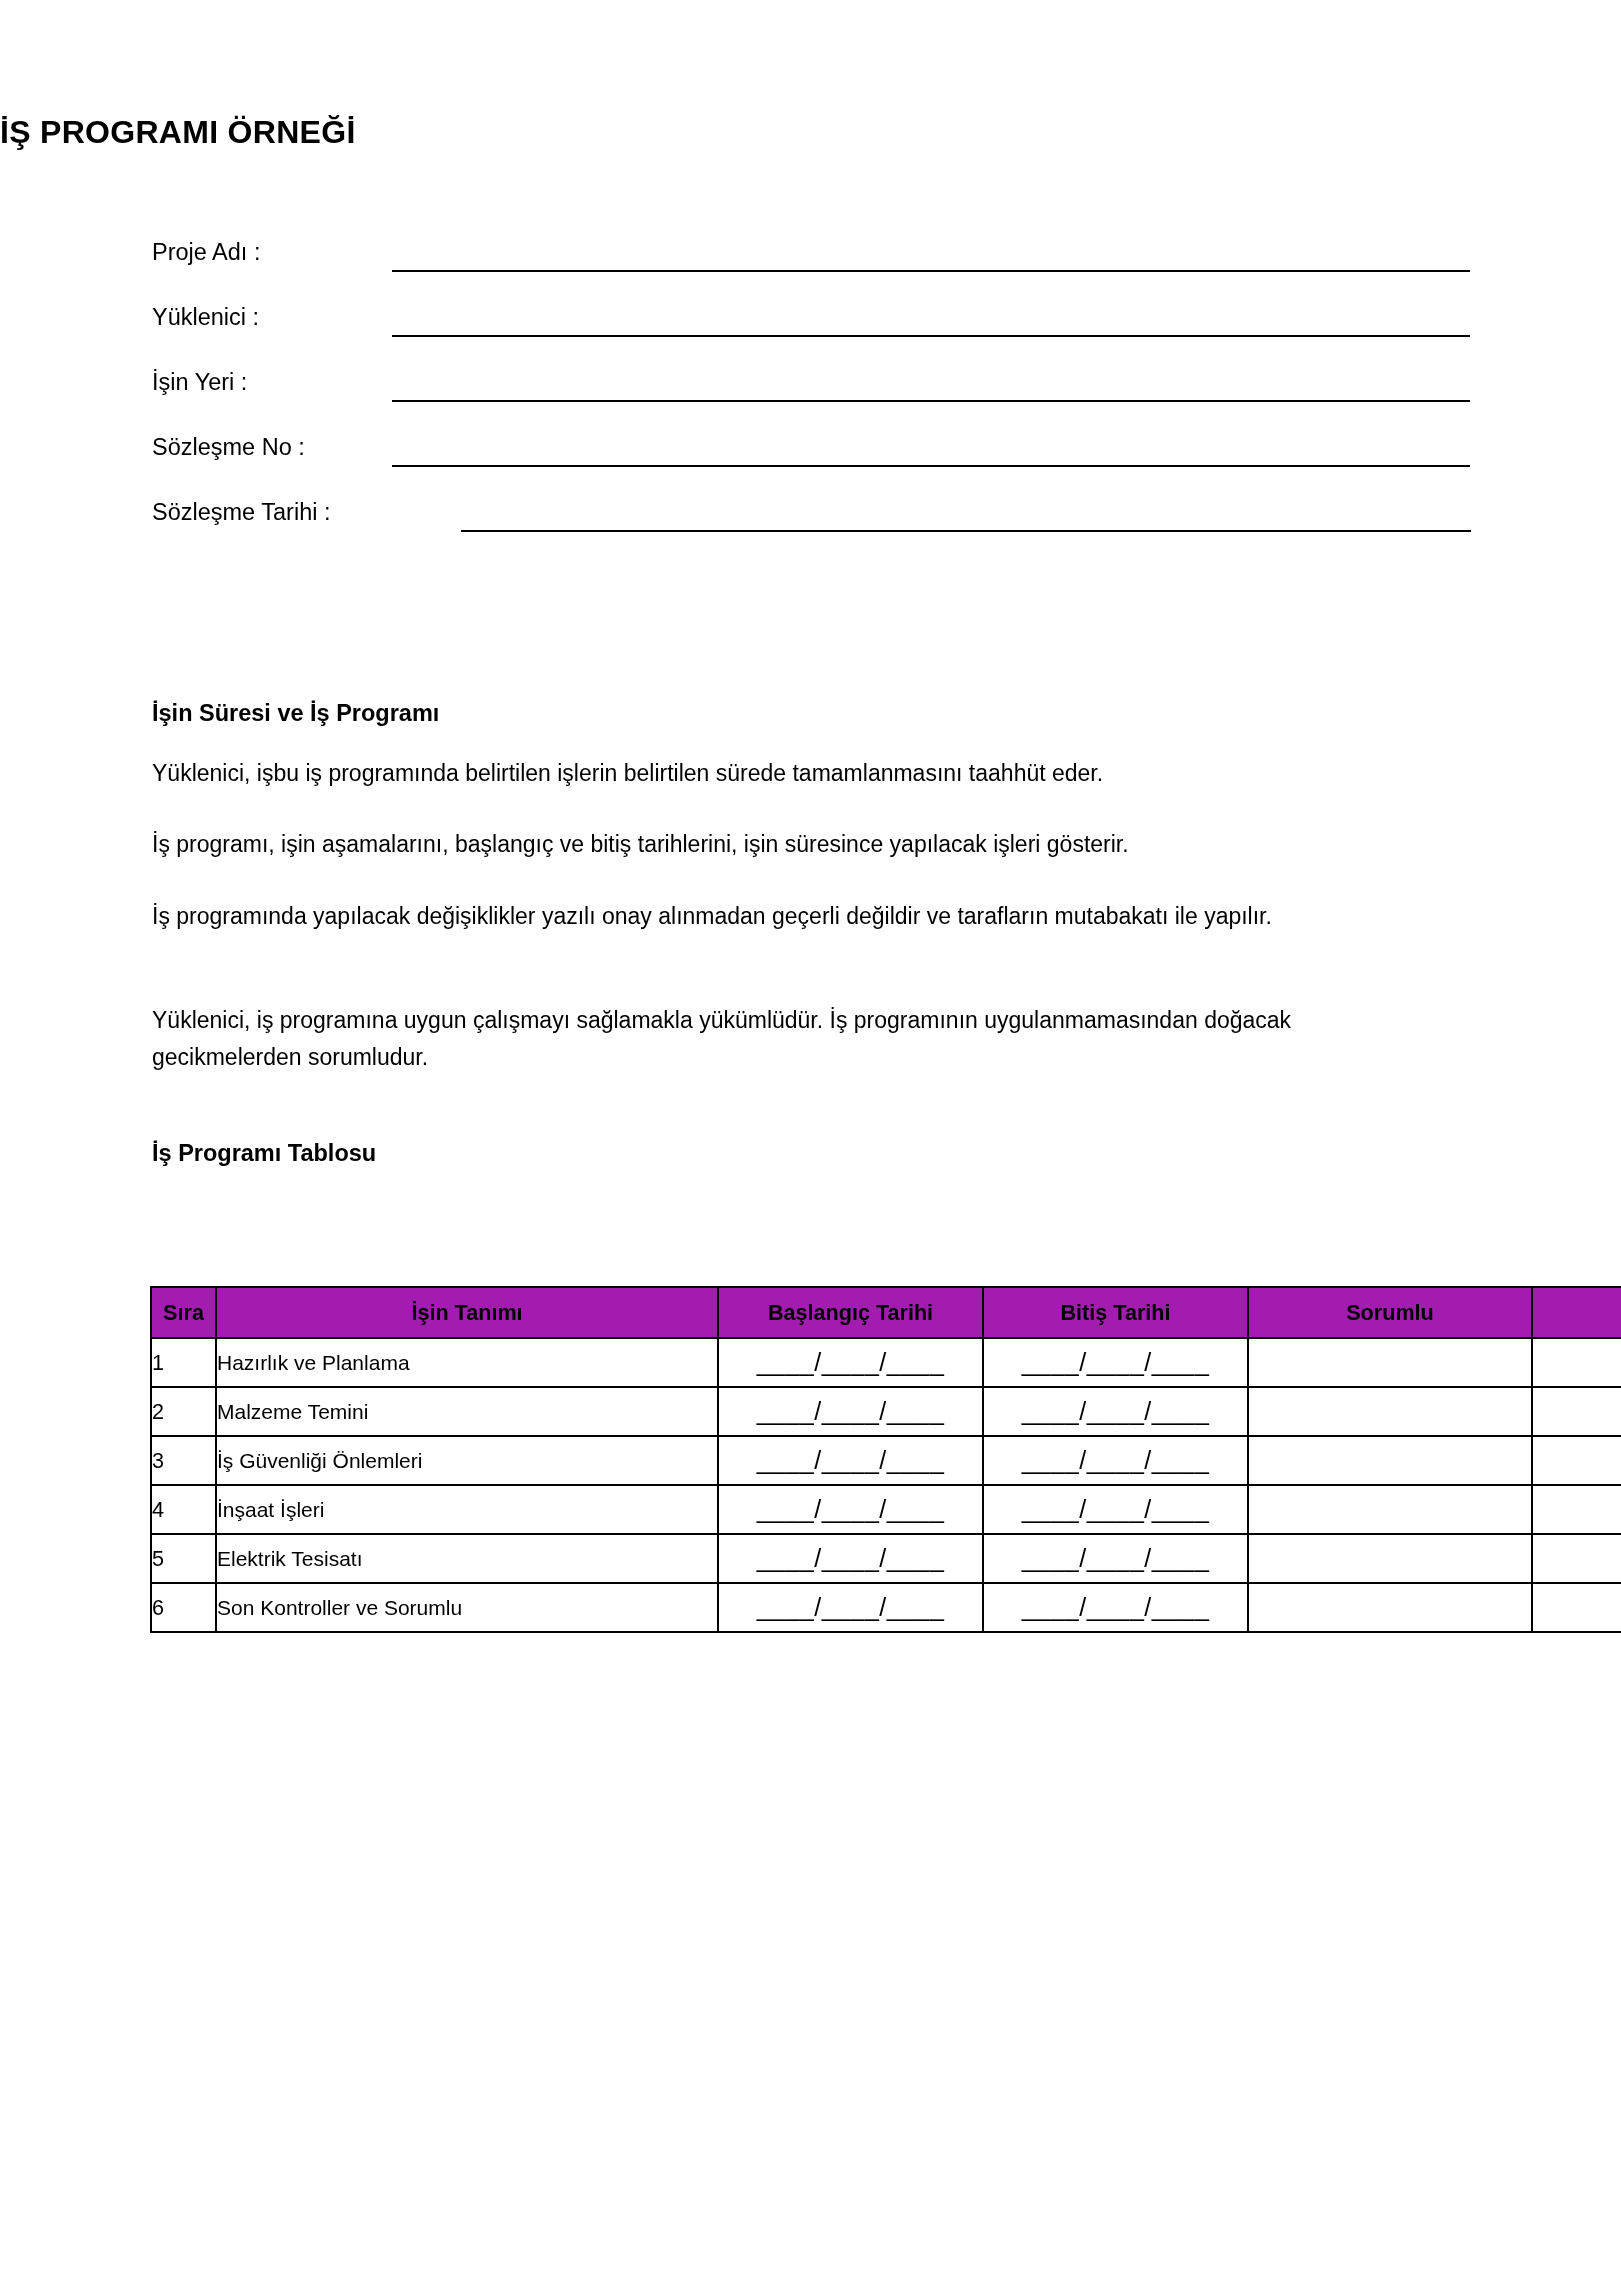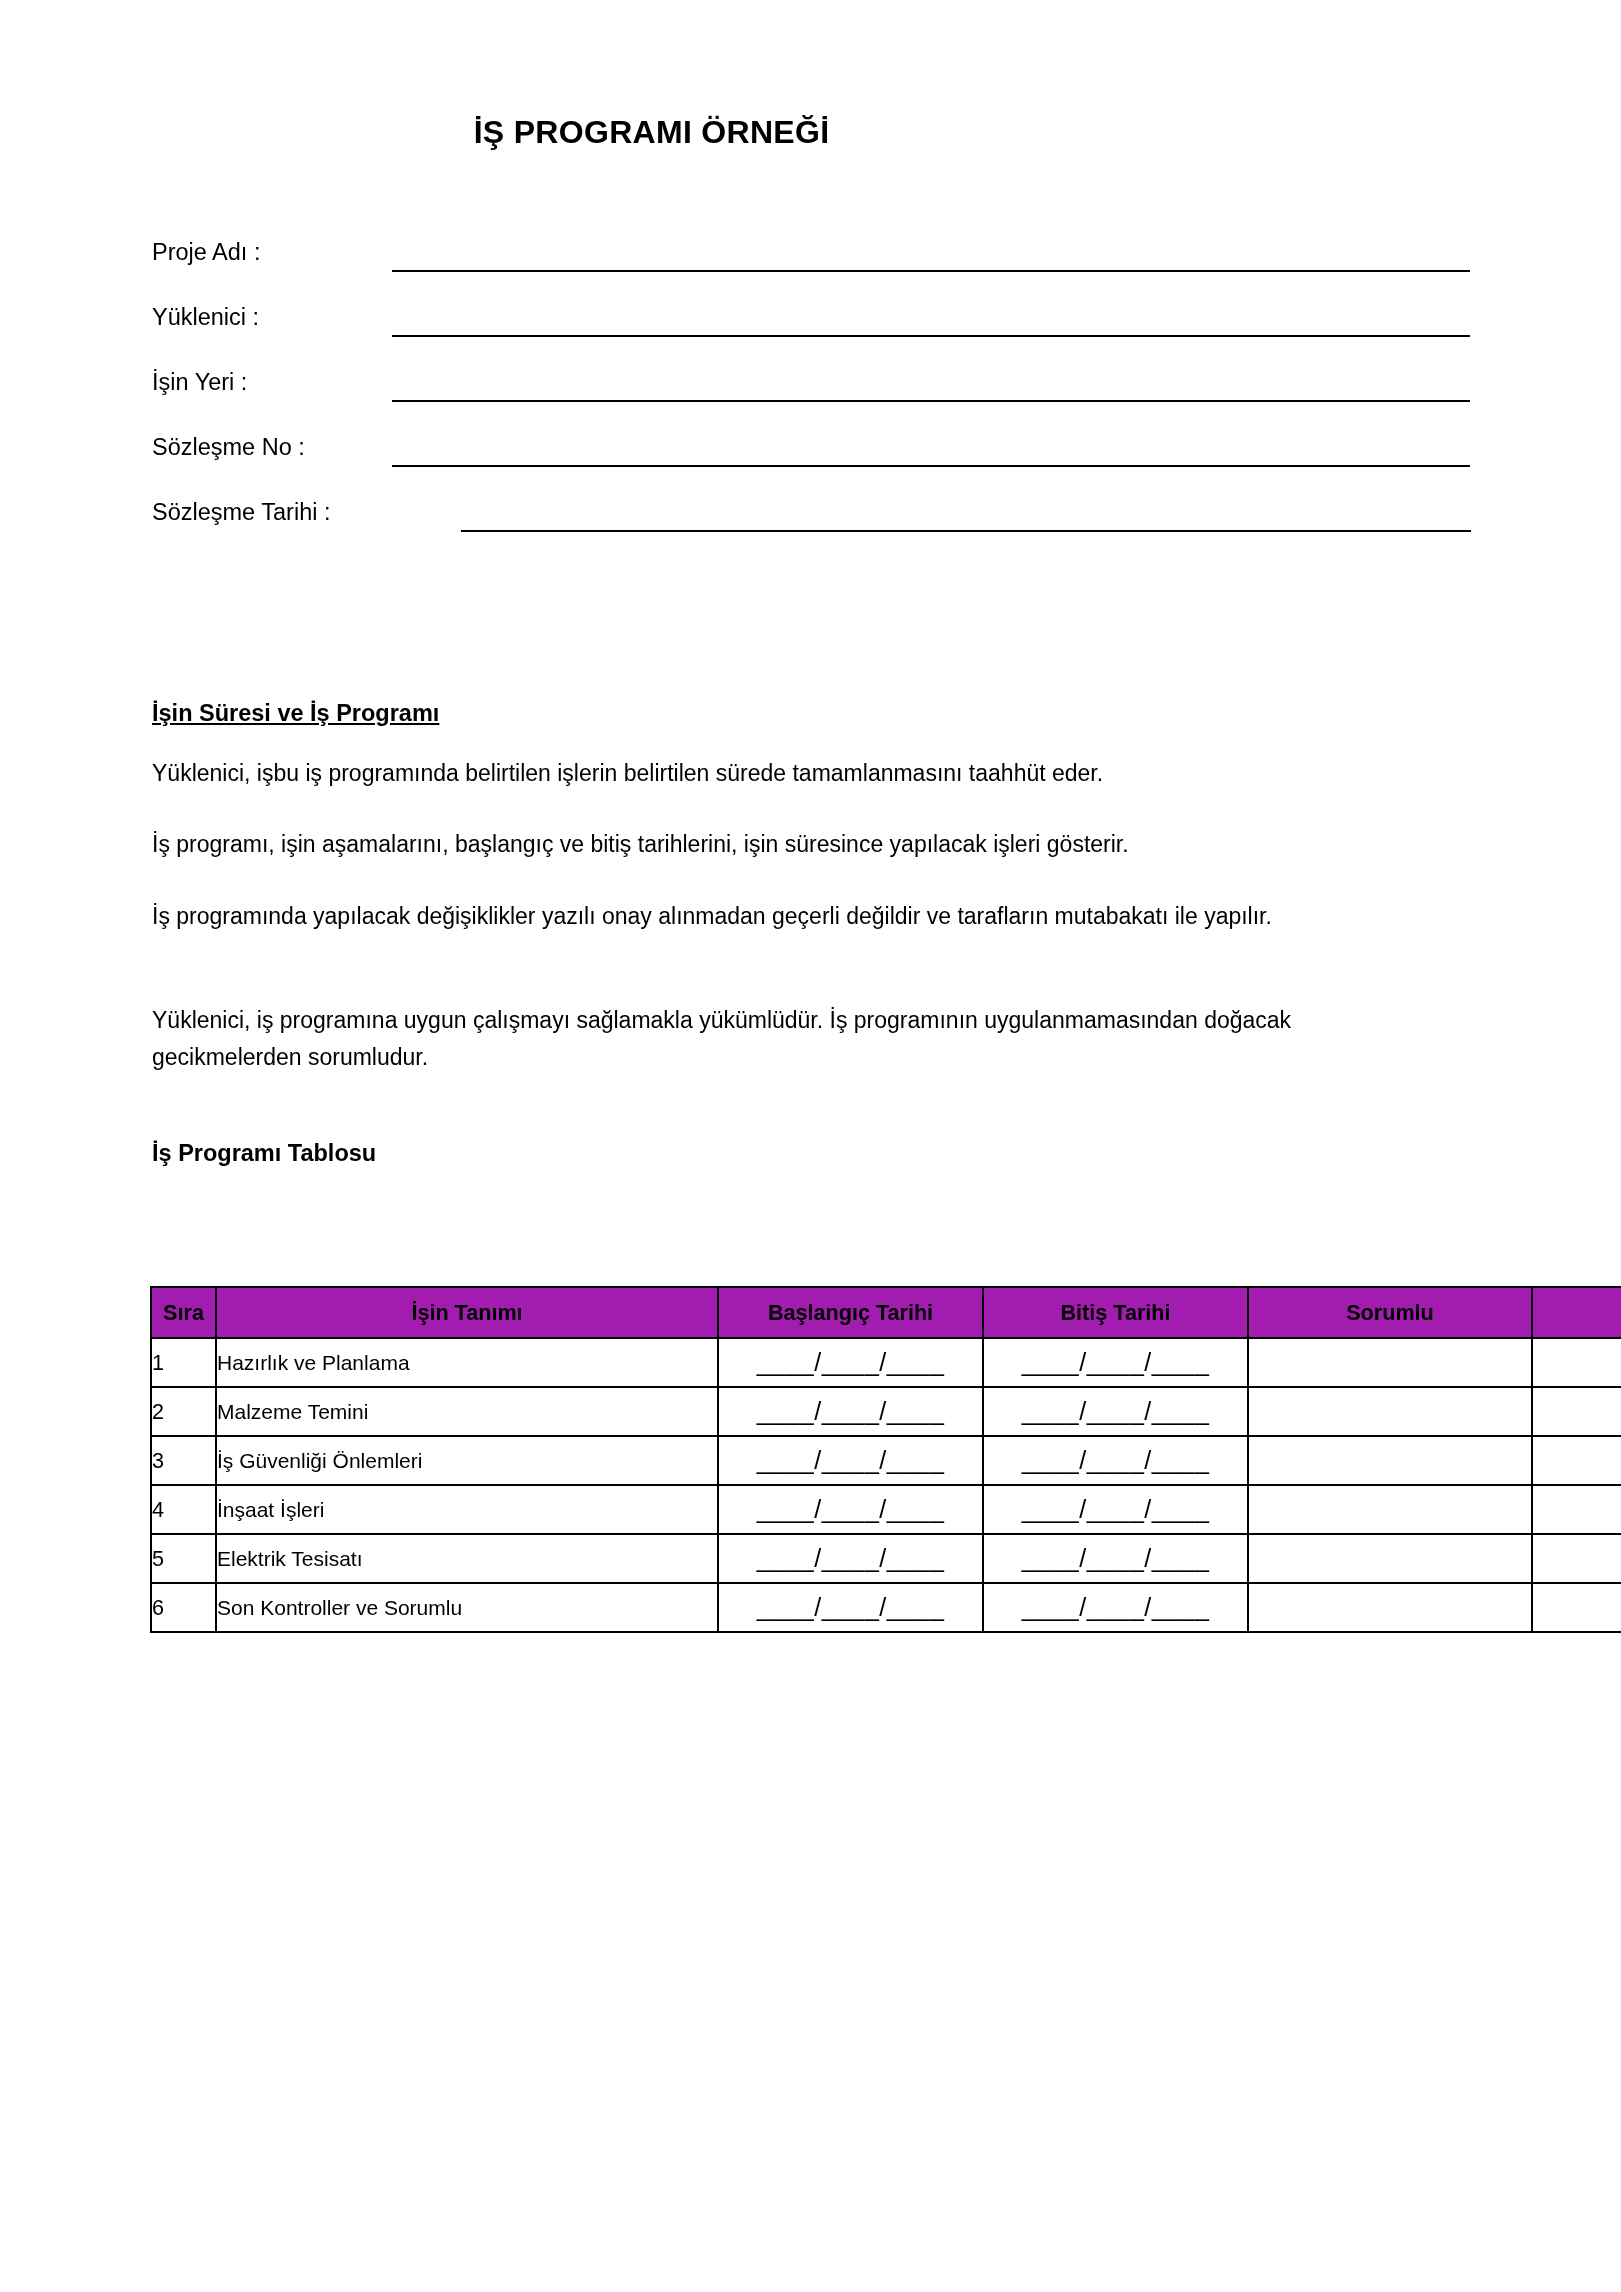--- a/index.html
+++ b/index.html
@@ -23,21 +23,21 @@
     height: 2293px;
     background: #ffffff;
   }
 
   
   .doc-title {
     position: absolute;
     left: 0;
     top: 114px;
     width: 1303px;
-    text-align: center;
+    text-align: left;
     font-size: 32px;
     font-weight: bold;
     letter-spacing: 0.3px;
   }
 
   
   .form-block {
     position: absolute;
     left: 0;
     top: 227px;
@@ -62,21 +62,21 @@
   }
 
   
   .section-heading {
     position: absolute;
     left: 152px;
     font-size: 23.5px;
     font-weight: bold;
     white-space: nowrap;
   }
-  #heading-sure   { top: 700px; text-decoration: underline; }
+  #heading-sure   { top: 700px; }
   #heading-tablo  { top: 1140px; }
 
   
   .para {
     position: absolute;
     left: 152px;
     width: 1255px;
     font-size: 23px;
     line-height: 37px;
     text-align: left;

